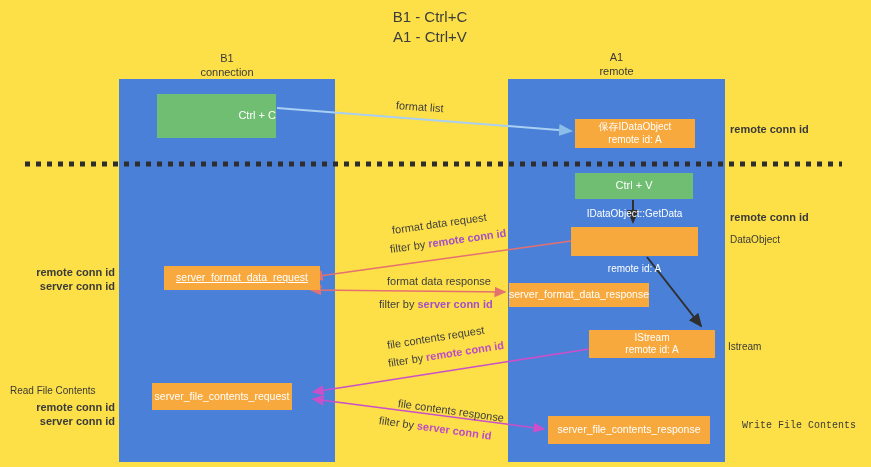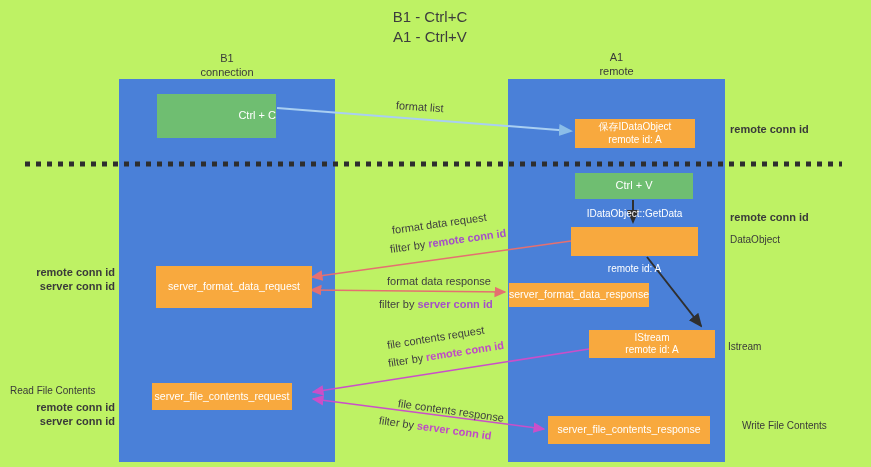--- a/index.html
+++ b/index.html
@@ -2,21 +2,21 @@
 <html><head>
 <meta charset="utf-8">
 <style>
   html,body{margin:0;padding:0;}
   body{
     font-family:"Liberation Sans","DejaVu Sans",sans-serif;
     background:#fafafa;
   }
   .canvas{
     position:relative;width:871px;height:467px;overflow:hidden;
-    background:#bef264;
+    background:#fde047;
   }
   .abs{position:absolute;}
   .title{
     left:280px;top:7px;width:300px;text-align:center;
     font-size:15px;color:#3d3d3d;line-height:1.3;
   }
   .lane-header{
     text-align:center;font-size:11px;color:#3a3a3a;line-height:1.3;z-index:3;
   }
   .lane{background:#4a80d8;z-index:1;}
@@ -95,21 +95,21 @@
     <line x1="311" y1="290" x2="505" y2="292" stroke="#e57070" stroke-width="1.5" marker-start="url(#head-salmon)" marker-end="url(#head-salmon)"></line>
 
     <line x1="589" y1="349" x2="313" y2="392" stroke="#ca4fc9" stroke-width="1.5" marker-end="url(#head-magenta)"></line>
 
     <line x1="313" y1="399" x2="544" y2="429" stroke="#ca4fc9" stroke-width="1.5" marker-start="url(#head-magenta)" marker-end="url(#head-magenta)"></line>
   </svg>
 
   <div class="abs box green" style="left:157px;top:94px;width:119px;height:44px;align-items:flex-end;">
     <div>Ctrl + C</div>
   </div>
-  <div class="abs box orange" style="left:156px;top:266px;width:156px;height:42px;">
+  <div class="abs box orange" style="left:164px;top:266px;width:156px;height:24px;text-decoration:underline;">
     <div class="one-line">server_format_data_request</div>
   </div>
   <div class="abs box orange" style="left:152px;top:383px;width:140px;height:27px;">
     <div class="one-line">server_file_contents_request</div>
   </div>
 
   <div class="abs box orange" style="left:575px;top:119px;width:120px;height:29px;">
     <div>保存IDataObject</div>
     <div>remote id: A</div>
   </div>
@@ -150,21 +150,21 @@
 
   <div class="abs edge-label rot-p8" style="left:398px;top:397px;">file contents response</div>
   <div class="abs edge-label rot-p8 fb-row" style="left:379px;top:414px;">
     <span>filter by</span><span class="magenta">server conn id</span>
   </div>
 
   <div class="abs side-label small purple" style="left:730px;top:123px;">remote conn id</div>
   <div class="abs side-label small purple" style="left:730px;top:211px;">remote conn id</div>
   <div class="abs side-label" style="left:730px;top:234px;">DataObject</div>
   <div class="abs side-label" style="left:728px;top:341px;">Istream</div>
-  <div class="abs side-label" style="left:742px;top:420px;">Write File Contents</div>
+  <div class="abs side-label" style="left:742px;top:420px;font-family:Liberation Mono, monospace;">Write File Contents</div>
 
   <div class="abs left-col" style="left:10px;top:266px;">
     <div class="side-label small purple" style="position:static;">remote conn id</div>
     <div class="side-label small greentxt" style="position:static;">server conn id</div>
   </div>
   <div class="abs side-label" style="left:10px;top:385px;width:105px;text-align:left;">Read File Contents</div>
   <div class="abs left-col" style="left:10px;top:401px;">
     <div class="side-label small purple" style="position:static;">remote conn id</div>
     <div class="side-label small greentxt" style="position:static;">server conn id</div>
   </div>

